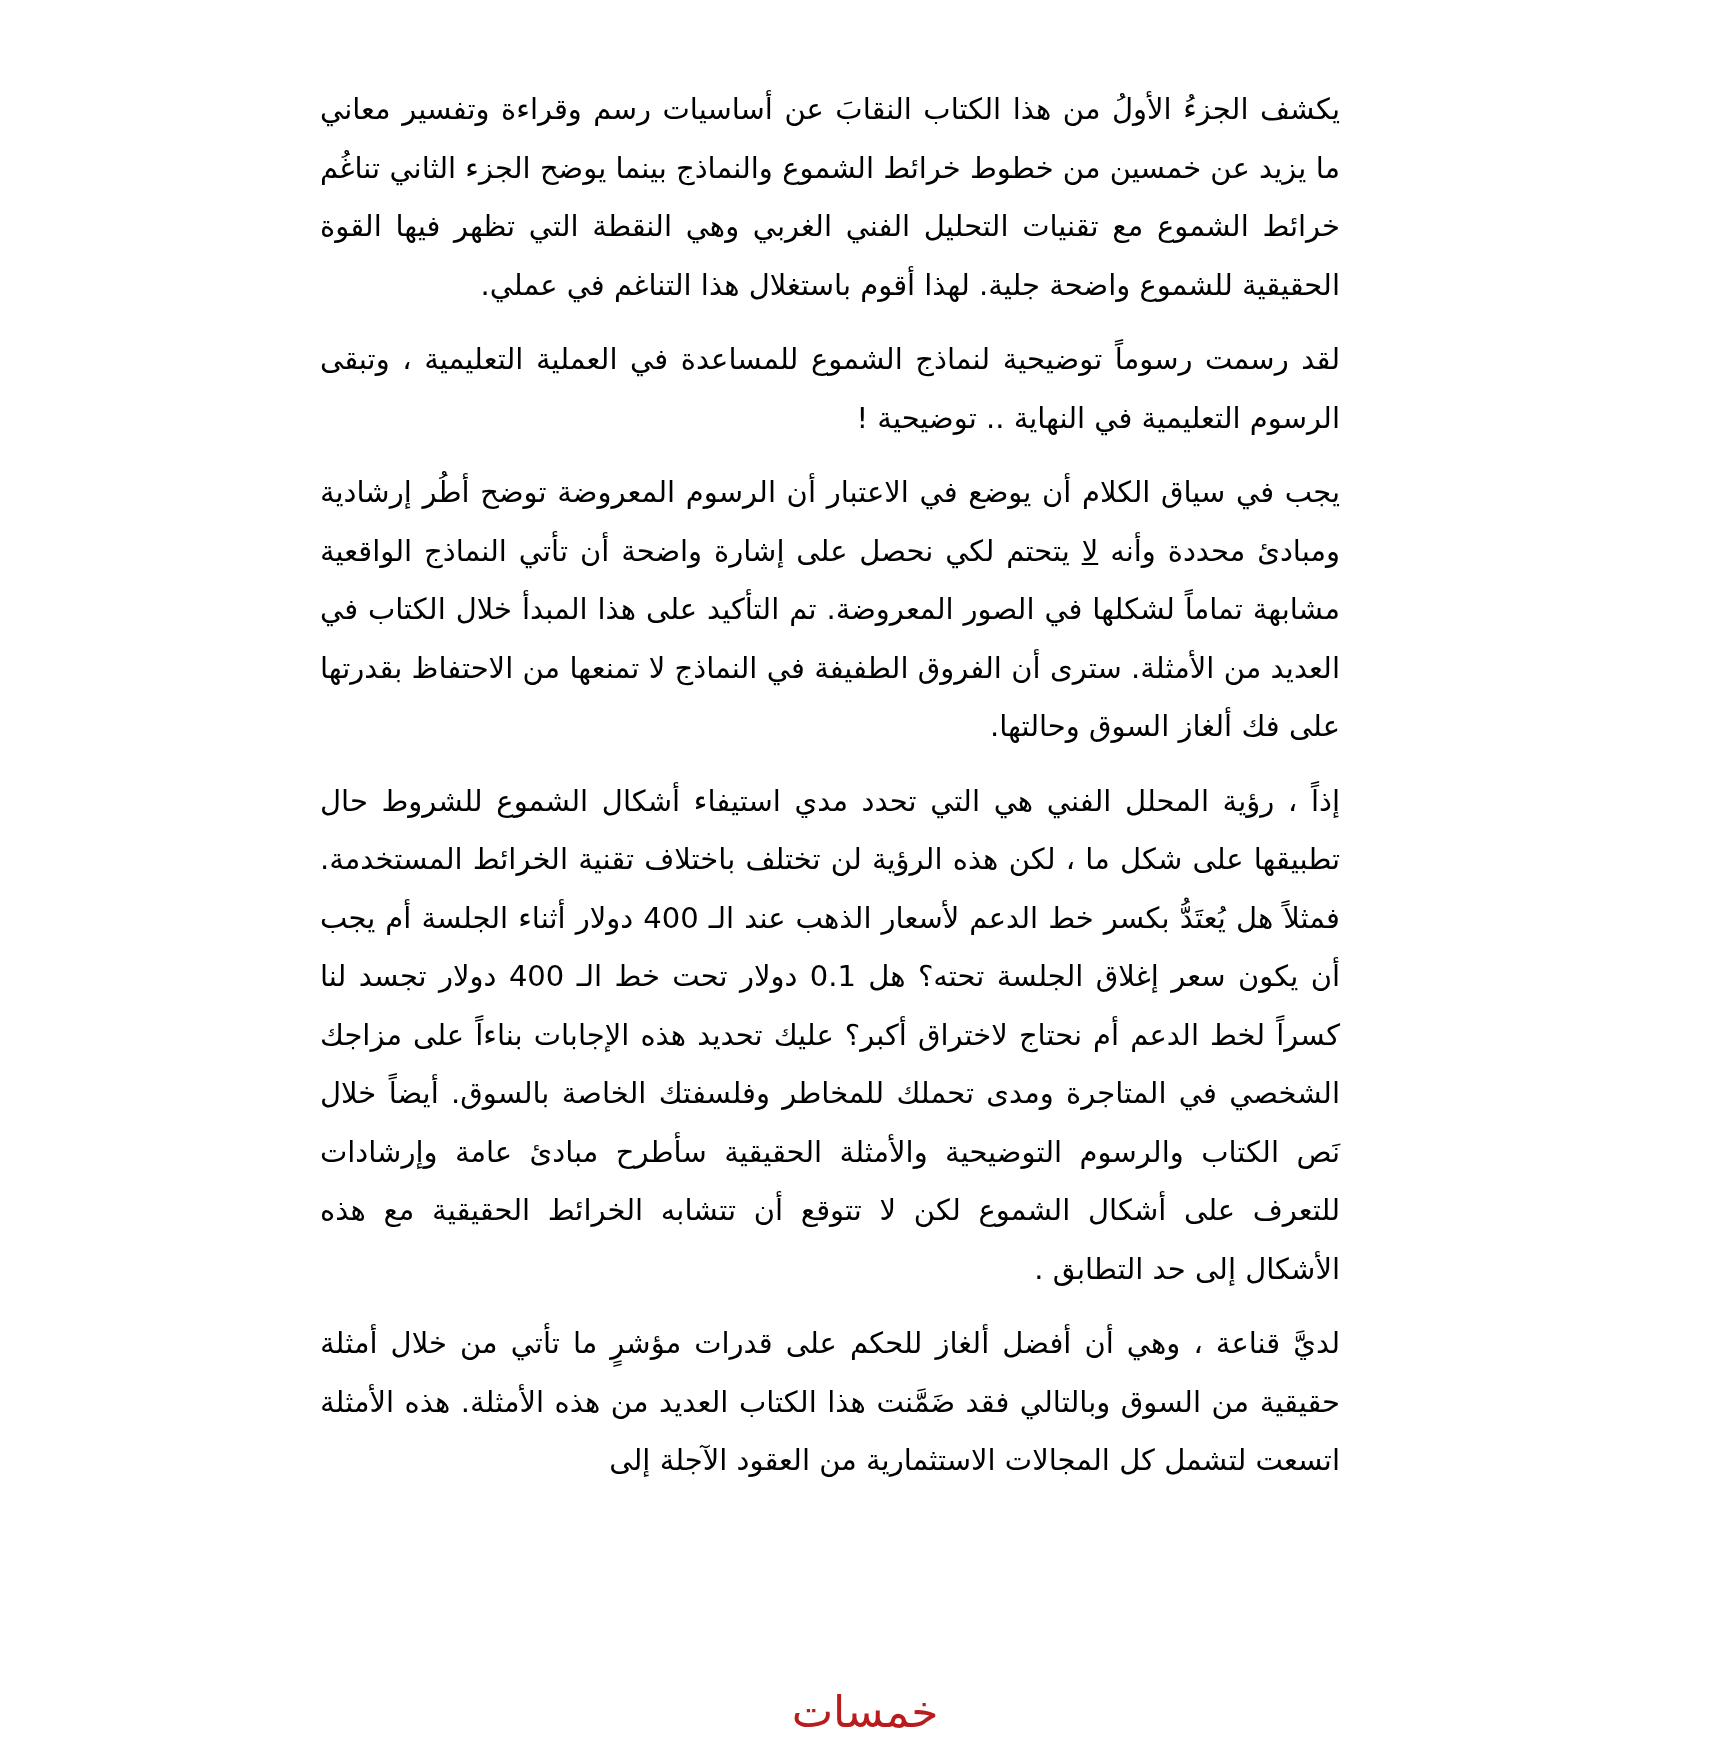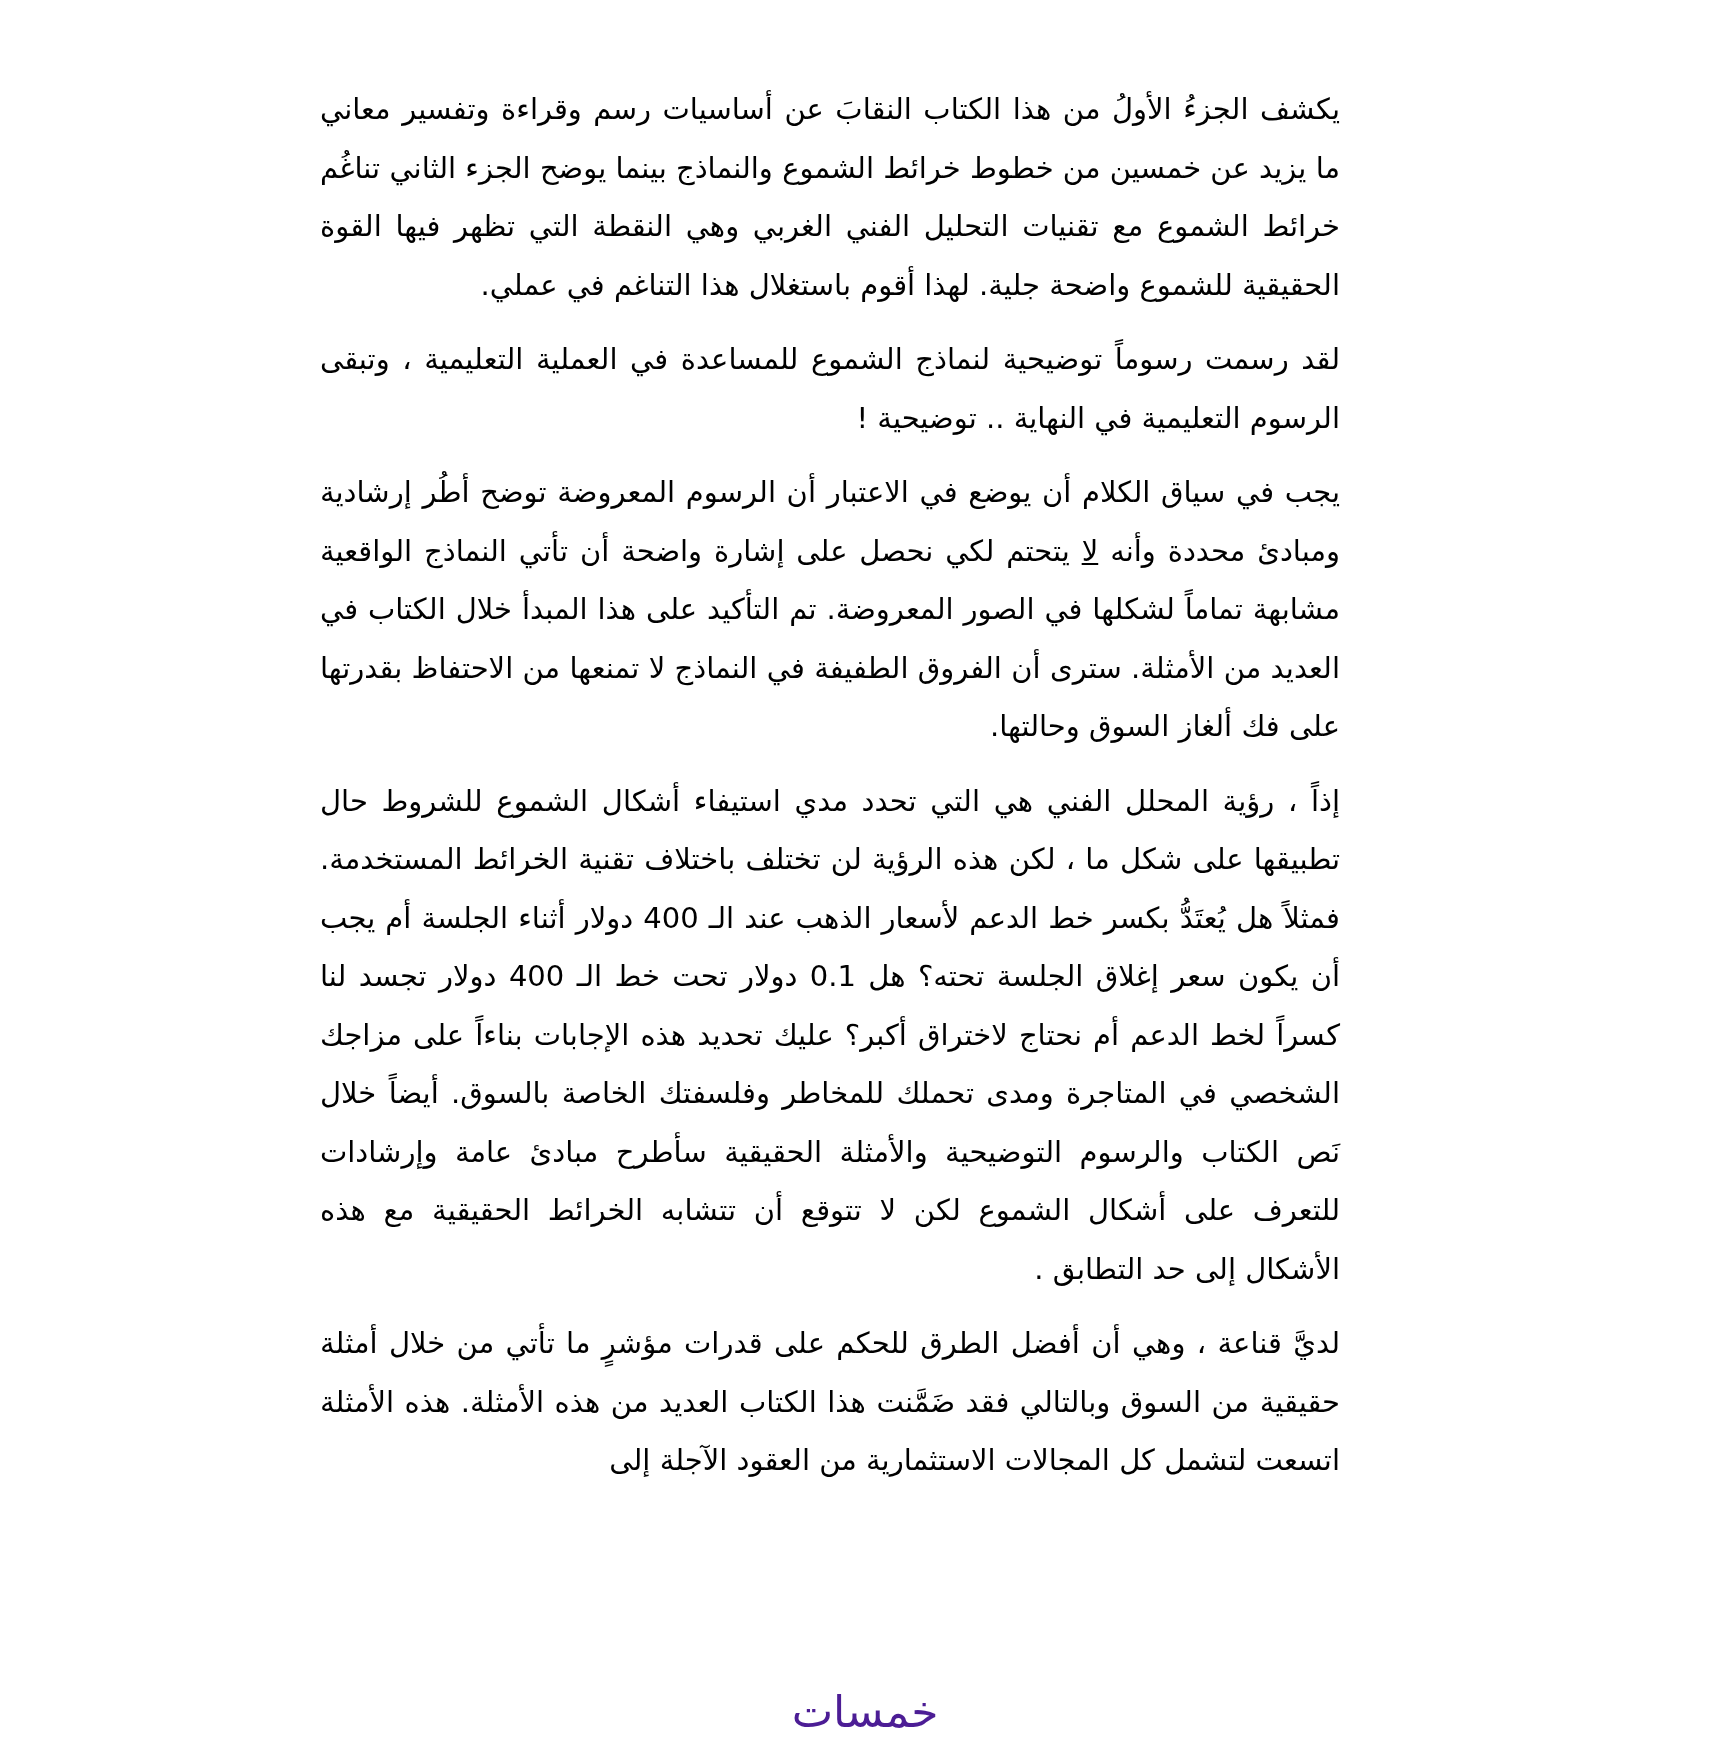--- a/index.html
+++ b/index.html
@@ -44,35 +44,35 @@
       text-decoration: underline;
       font-weight: normal;
     }
     .watermark {
       position: absolute;
       left: 760px;
       top: 1686px;
       width: 210px;
       text-align: center;
       font-size: 44px;
-      color: #4c1d95;
+      color: #b91c1c;
       font-family: "DejaVu Sans", sans-serif;
       direction: rtl;
       letter-spacing: 2px;
     }
   </style>
 </head>
 <body>
 
 <div class="page">
 
   <p class="para">يكشف الجزءُ الأولُ من هذا الكتاب النقابَ عن أساسيات رسم وقراءة وتفسير معاني ما يزيد عن خمسين من خطوط خرائط الشموع والنماذج بينما يوضح الجزء الثاني تناغُم خرائط الشموع مع تقنيات التحليل الفني الغربي وهي النقطة التي تظهر فيها القوة الحقيقية للشموع واضحة جلية. لهذا أقوم باستغلال هذا التناغم في عملي.</p>
 
   <p class="para">لقد رسمت رسوماً توضيحية لنماذج الشموع للمساعدة في العملية التعليمية ، وتبقى الرسوم التعليمية في النهاية .. توضيحية !</p>
 
   <p class="para"><span>يجب في سياق الكلام أن يوضع في الاعتبار أن الرسوم المعروضة توضح أطُر إرشادية ومبادئ محددة وأنه </span><span class="underline">لا</span><span> يتحتم </span><span class="bold">لكي نحصل على إشارة واضحة</span><span> أن تأتي النماذج الواقعية مشابهة تماماً لشكلها في الصور المعروضة. تم التأكيد على هذا المبدأ خلال الكتاب في العديد من الأمثلة. سترى أن الفروق الطفيفة في النماذج لا تمنعها من الاحتفاظ بقدرتها على فك ألغاز السوق وحالتها.</span></p>
 
   <p class="para">إذاً ، رؤية المحلل الفني هي التي تحدد مدي استيفاء أشكال الشموع للشروط حال تطبيقها على شكل ما ، لكن هذه الرؤية لن تختلف باختلاف تقنية الخرائط المستخدمة. فمثلاً هل يُعتَدُّ بكسر خط الدعم لأسعار الذهب عند الـ 400 دولار أثناء الجلسة أم يجب أن يكون سعر إغلاق الجلسة تحته؟ هل 0.1 دولار تحت خط الـ 400 دولار تجسد لنا كسراً لخط الدعم أم نحتاج لاختراق أكبر؟ عليك تحديد هذه الإجابات بناءاً على مزاجك الشخصي في المتاجرة ومدى تحملك للمخاطر وفلسفتك الخاصة بالسوق. أيضاً خلال نَص الكتاب والرسوم التوضيحية والأمثلة الحقيقية سأطرح مبادئ عامة وإرشادات للتعرف على أشكال الشموع لكن لا تتوقع أن تتشابه الخرائط الحقيقية مع هذه الأشكال إلى حد التطابق .</p>
 
-  <p class="para">لديَّ قناعة ، وهي أن أفضل الطرق للحكم على قدرات مؤشرٍ ما تأتي من خلال أمثلة حقيقية من السوق وبالتالي فقد ضَمَّنت هذا الكتاب العديد من هذه الأمثلة. هذه الأمثلة اتسعت لتشمل كل المجالات الاستثمارية من العقود الآجلة إلى</p>
+  <p class="para">لديَّ قناعة ، وهي أن أفضل ألغاز للحكم على قدرات مؤشرٍ ما تأتي من خلال أمثلة حقيقية من السوق وبالتالي فقد ضَمَّنت هذا الكتاب العديد من هذه الأمثلة. هذه الأمثلة اتسعت لتشمل كل المجالات الاستثمارية من العقود الآجلة إلى</p>
 </div>
 
 <div class="watermark">خمسات</div>
 
 </body></html>

